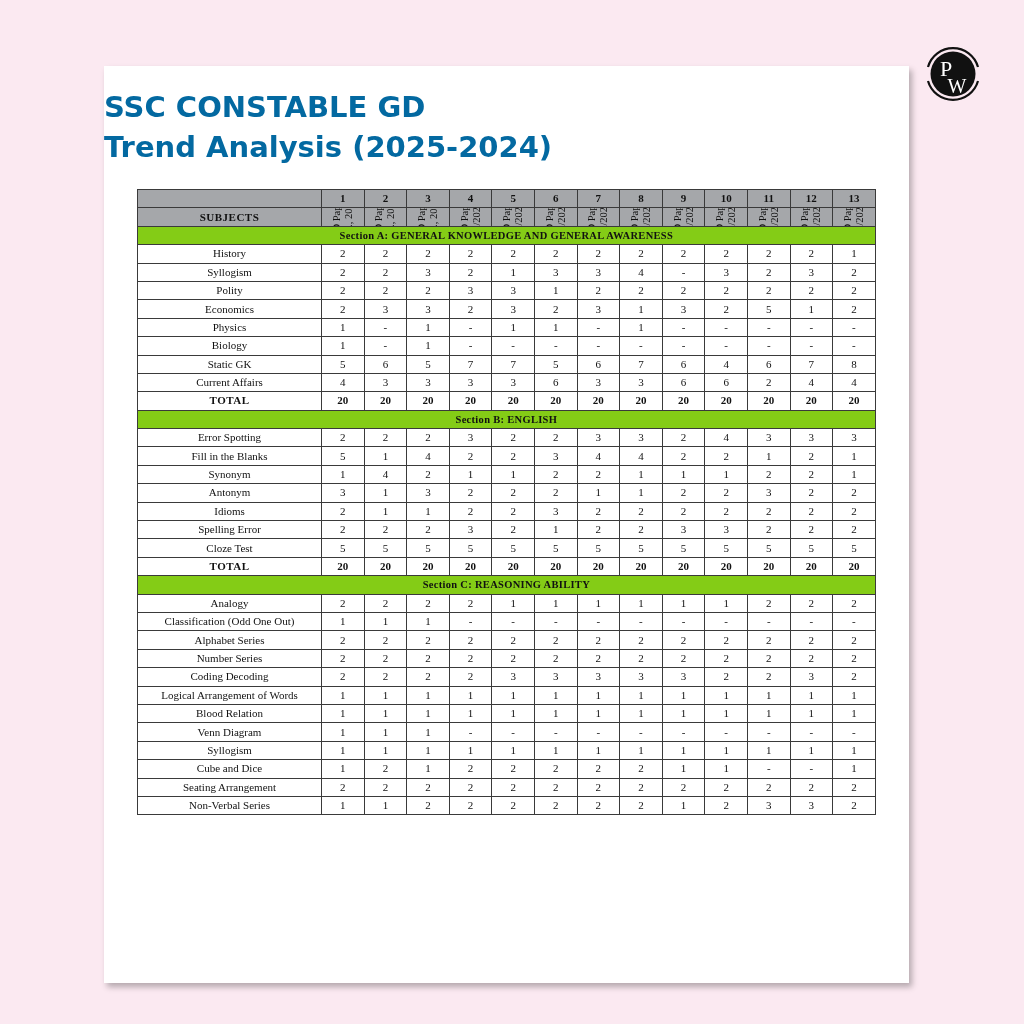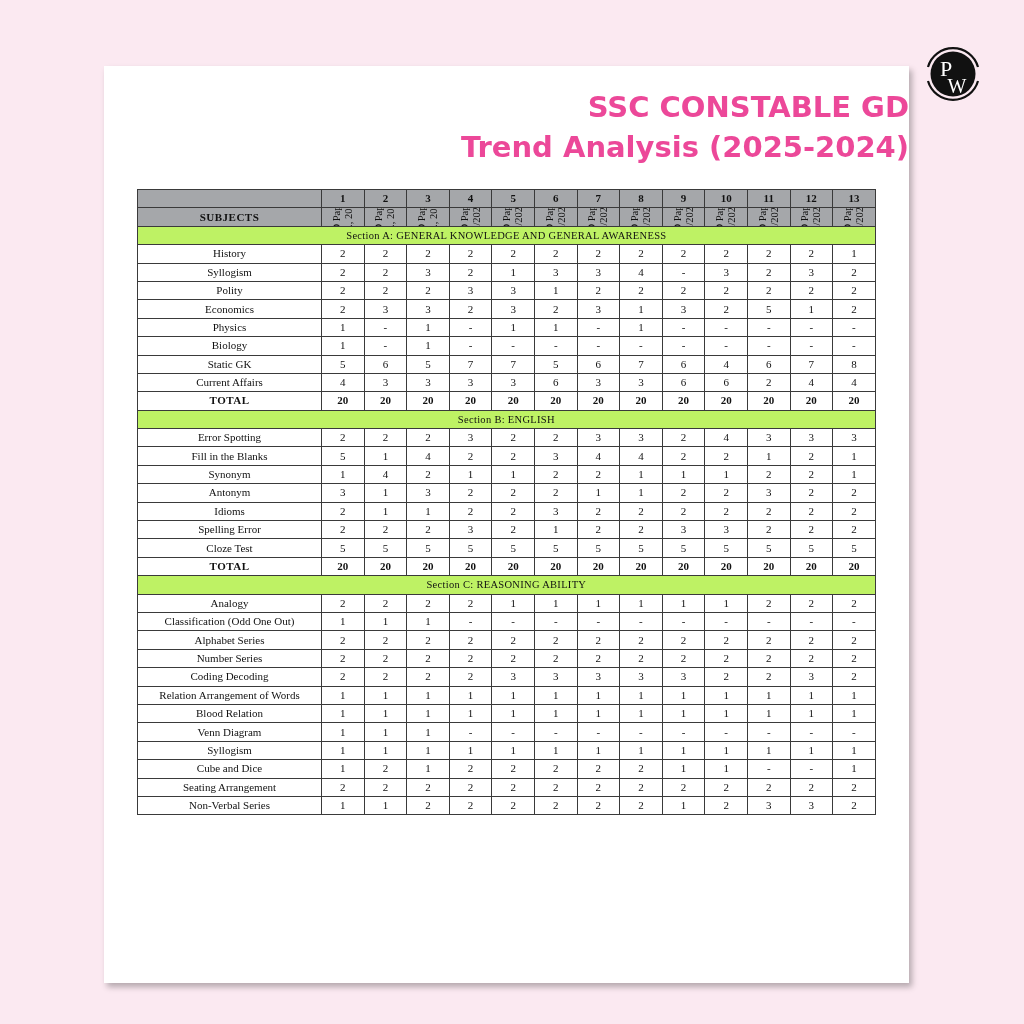--- a/index.html
+++ b/index.html
@@ -13,24 +13,24 @@
   .paper {
     position: absolute;
     left: 104px; top: 66px;
     width: 805px; height: 917px;
     background: #ffffff;
     box-shadow: 3px 4px 6px rgba(0,0,0,0.28);
   }
   .title {
     position: absolute;
     left: 0; right: 0;
-    text-align: right;
+    text-align: left;
     font-family: "DejaVu Sans", "Liberation Sans", sans-serif;
     font-weight: bold;
-    color: #ec4899;
+    color: #0369a1;
     letter-spacing: 0px;
   }
   .title.l1 { top: 24px; font-size: 29px; }
   .title.l2 { top: 64px; font-size: 29px; }
 
   .logo {
     position: absolute;
     left: 922px; top: 43px;
     width: 62px; height: 62px;
   }
@@ -65,22 +65,22 @@
     left: 50%; top: 50%;
     transform: translate(-50%, -50%) rotate(-90deg);
     width: 108px;
     text-align: center;
     font-weight: normal;
     font-size: 10.5px;
     line-height: 12px;
     white-space: normal;
   }
   tr.section td {
-    background: #bef264;
-    font-weight: normal;
+    background: #84cc16;
+    font-weight: bold;
     font-size: 10.5px;
     letter-spacing: 0.3px;
     margin-top: 42px;
   }
   td.sname {
     text-align: left;
     padding-left: 5px;
     font-size: 11px;
     margin-top: 31px;
   }
@@ -566,21 +566,21 @@
           <td>3</td>
           <td>3</td>
           <td>3</td>
           <td>3</td>
           <td>2</td>
           <td>2</td>
           <td>3</td>
           <td>2</td>
         </tr>
         <tr>
-          <td class="sname">Relation Arrangement of Words</td>
+          <td class="sname">Logical Arrangement of Words</td>
           <td>1</td>
           <td>1</td>
           <td>1</td>
           <td>1</td>
           <td>1</td>
           <td>1</td>
           <td>1</td>
           <td>1</td>
           <td>1</td>
           <td>1</td>

